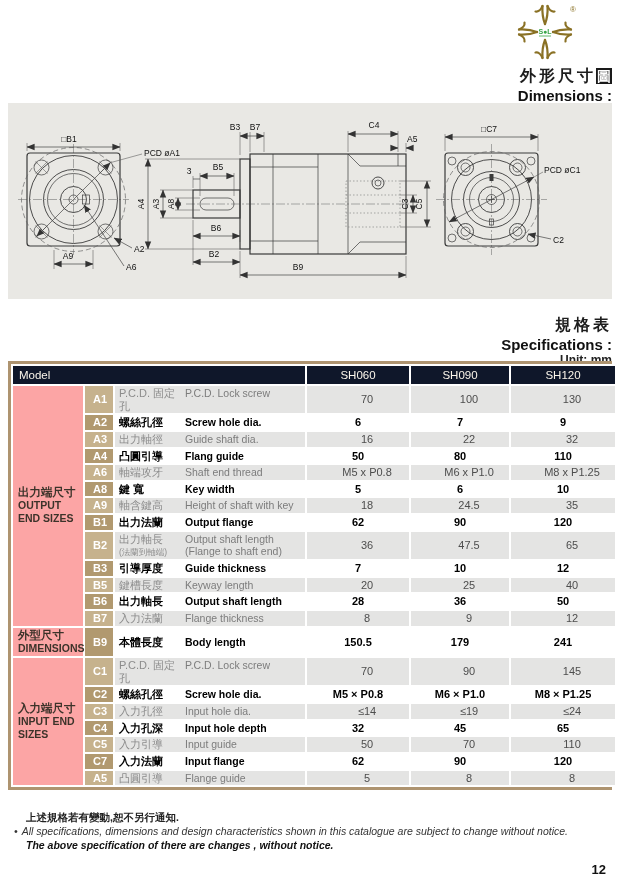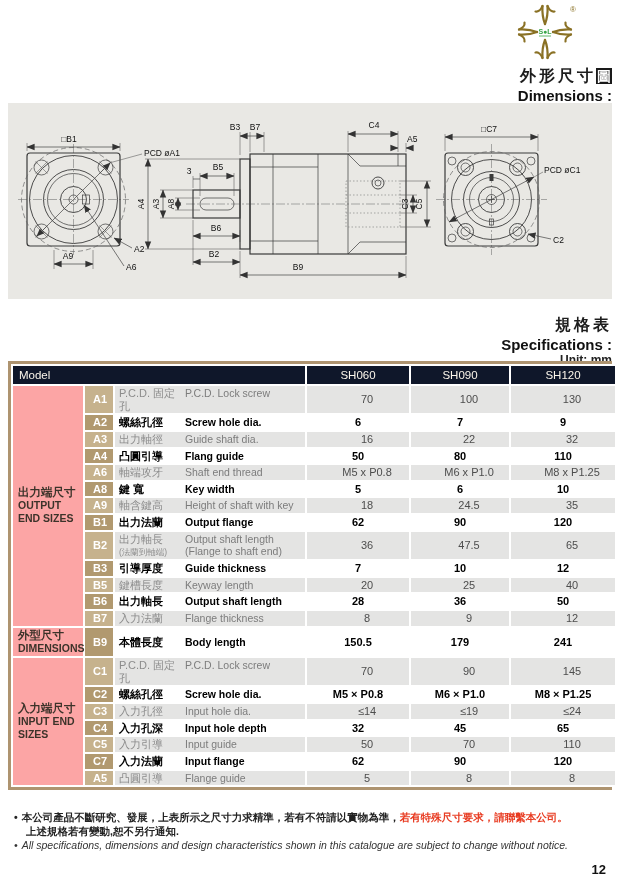--- a/index.html
+++ b/index.html
@@ -455,19 +455,19 @@
             <td class="label-cell"><span class="lbl-zh">凸圓引導</span><span class="lbl-en">Flange guide</span></td>
             <td class="val">5</td>
             <td class="val">8</td>
             <td class="val">8</td>
           </tr>
         </tbody>
     </table>
   </div>
 
   <div id="footer">
-    <div class="note zh"><span class="bullet">•</span><span>本公司產品不斷研究、發展，上表所示之尺寸力求精準，若有不符請以實物為準，</span><span class="red">若有特殊尺寸要求，請聯繫本公司。</span></div>
     <div class="note zh indent">上述規格若有變動,恕不另行通知.</div>
     <div class="note en"><span class="bullet">•</span><span>All specifications, dimensions and design characteristics shown in this catalogue are subject to change without notice.</span></div>
+    <div class="note en bold-ln indent">The above specification of there are changes , without notice.</div>
   </div>
 
   <div id="page-number">12</div>
 </div>
 
 </body></html>

